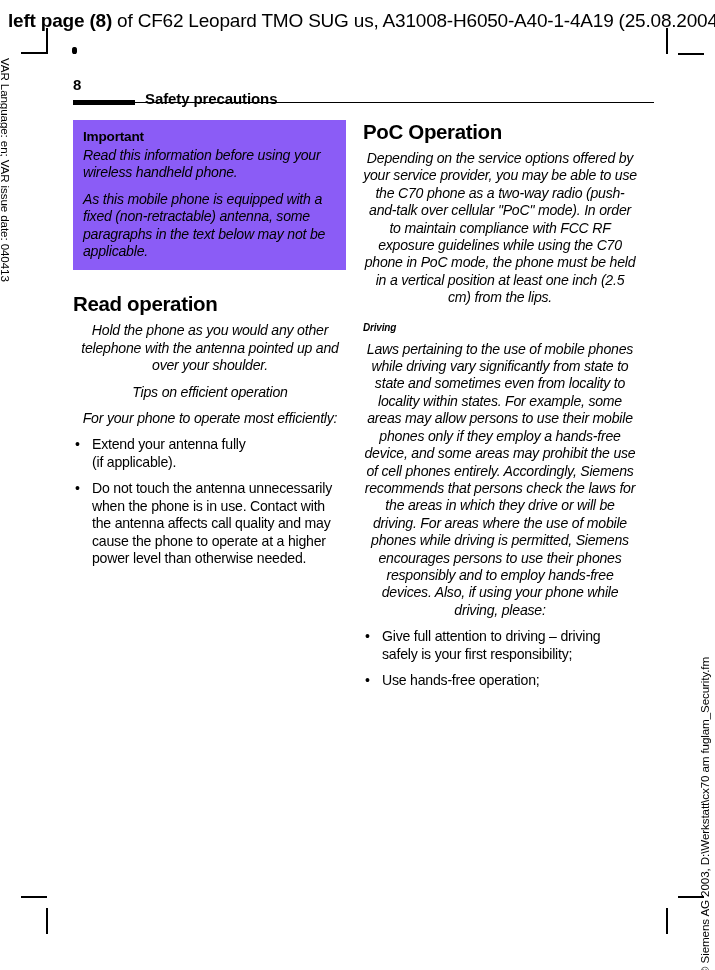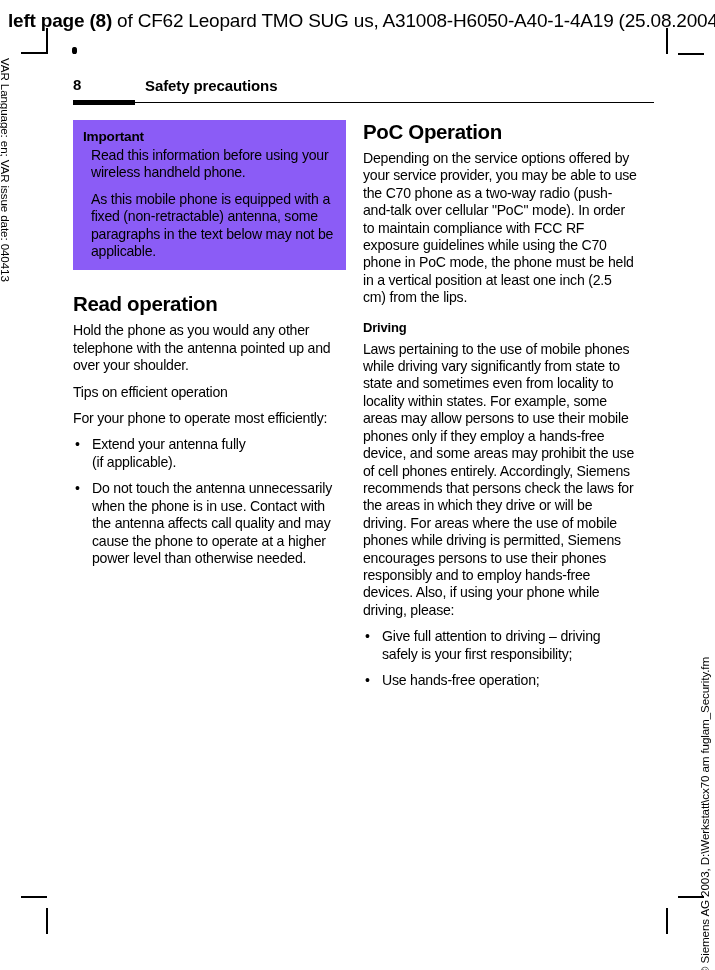--- a/index.html
+++ b/index.html
@@ -80,21 +80,21 @@
   .page-number {
     position: absolute;
     left: 0;
     top: 2px;
     font-size: 15px;
     font-weight: bold;
   }
   .page-head-title {
     position: absolute;
     left: 72px;
-    top: 3px;
+    top: 16px;
     font-size: 15px;
     font-weight: bold;
     letter-spacing: -0.1px;
   }
   .rule-thin {
     position: absolute;
     left: 0;
     top: 28px;
     width: 581px;
     height: 1.2px;
@@ -128,55 +128,58 @@
   .h1 {
     font-size: 20.5px;
     font-weight: bold;
     line-height: 24px;
     letter-spacing: -0.35px;
     margin: 0 0 6px 0;
   }
   .h1.spaced { margin-top: 20px; }
 
   .h2 {
-    font-size: 13px;
+    font-size: 10px;
     font-weight: bold;
     line-height: 18px;
     letter-spacing: -0.2px;
     margin: 0 0 4px 0;
+    font-style: italic;
   }
   .h2.spaced { margin-top: 12px; }
 
   p.body {
     font-size: 14.1px;
     line-height: 17.4px;
     letter-spacing: -0.22px;
     margin: 0 0 9px 0;
-    text-align: left;
+    text-align: center;
+    font-style: italic;
   }
 
   
   .important-box {
     background: #8b5cf6;
     padding: 8px 10px 10px 10px;
     width: 253px;
     margin-bottom: 22px;
   }
   .important-title {
     font-size: 13.6px;
     font-weight: bold;
     line-height: 17px;
     letter-spacing: -0.2px;
     margin: 0 0 2px 0;
   }
   .important-box p {
     font-size: 14.1px;
     line-height: 17.4px;
     letter-spacing: -0.22px;
-    margin: 0 0 9px 8px;
+    margin: 0 0 9px 0;
+    font-style: italic;
   }
   .important-box p:last-child { margin-bottom: 0; }
 
   
   ul.bullets {
     list-style: none;
     margin: 0;
     padding: 0;
   }
   ul.bullets li {

